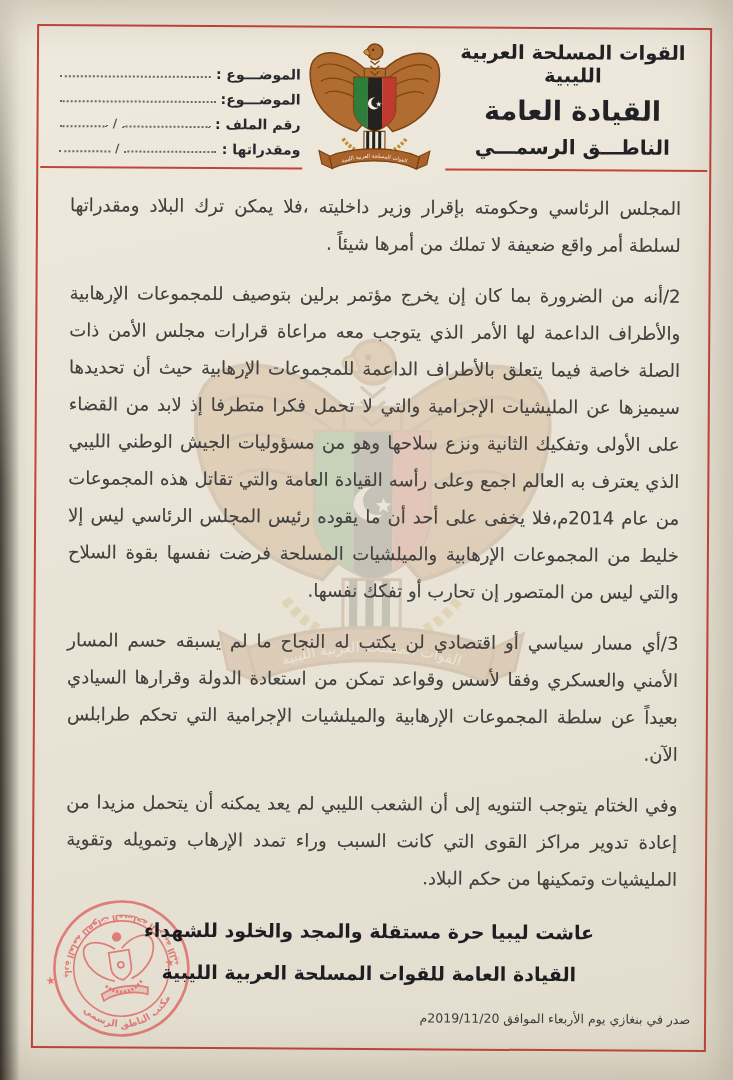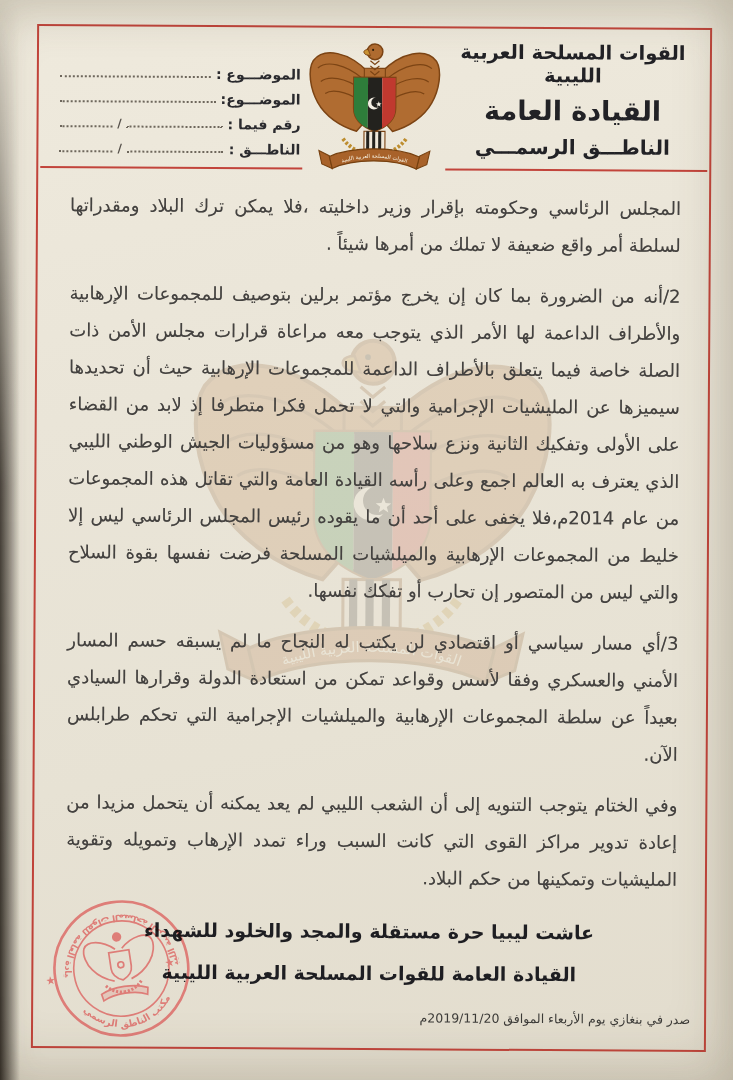--- a/index.html
+++ b/index.html
@@ -189,27 +189,27 @@
           <div class="fields">
             <div class="field-row">
               <span class="field-label">الموضـــوع :</span>
               <span class="dots"></span>
             </div>
             <div class="field-row">
               <span class="field-label">الموضـــوع:</span>
               <span class="dots"></span>
             </div>
             <div class="field-row">
-              <span class="field-label">رقم فيما :</span>
+              <span class="field-label">رقم الملف :</span>
               <span class="dots"></span>
               <span class="slash">/</span>
               <span class="dots narrow"></span>
             </div>
             <div class="field-row">
-              <span class="field-label">الناطـــق :</span>
+              <span class="field-label">ومقدراتها :</span>
               <span class="dots"></span>
               <span class="slash">/</span>
               <span class="dots narrow"></span>
             </div>
           </div>
 
           <div class="sep right"></div>
           <div class="sep left"></div>
         </div>
 

